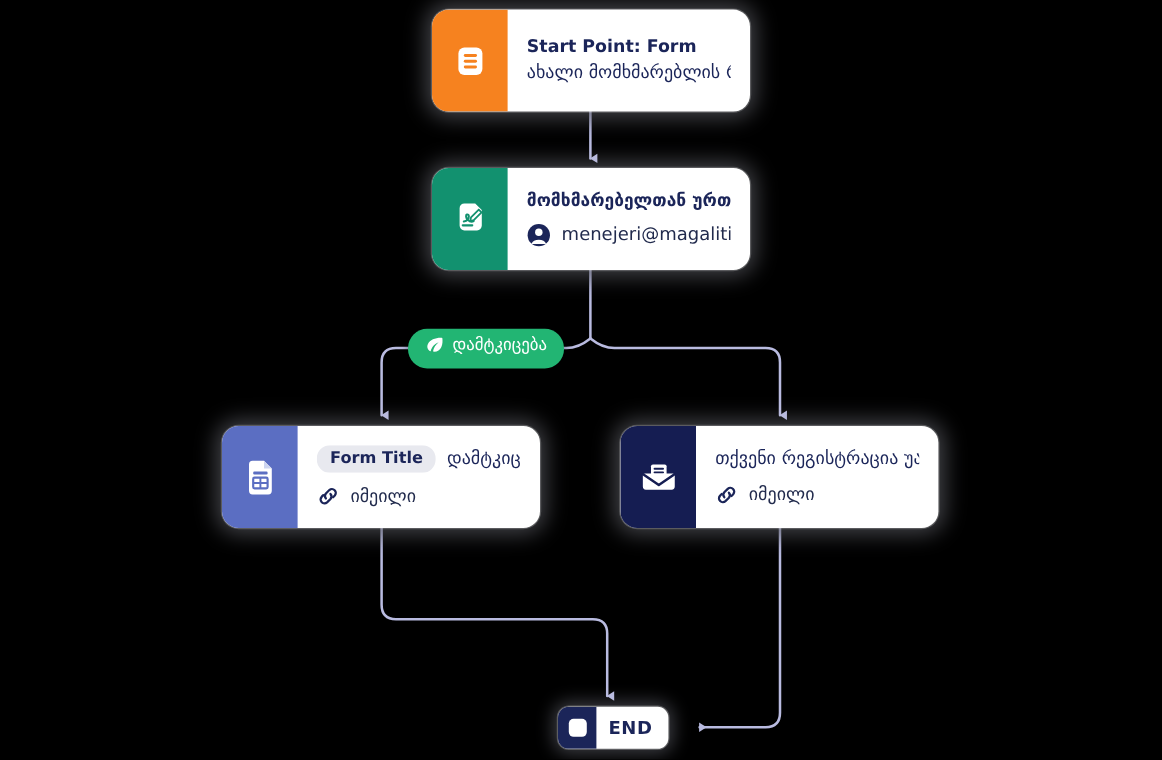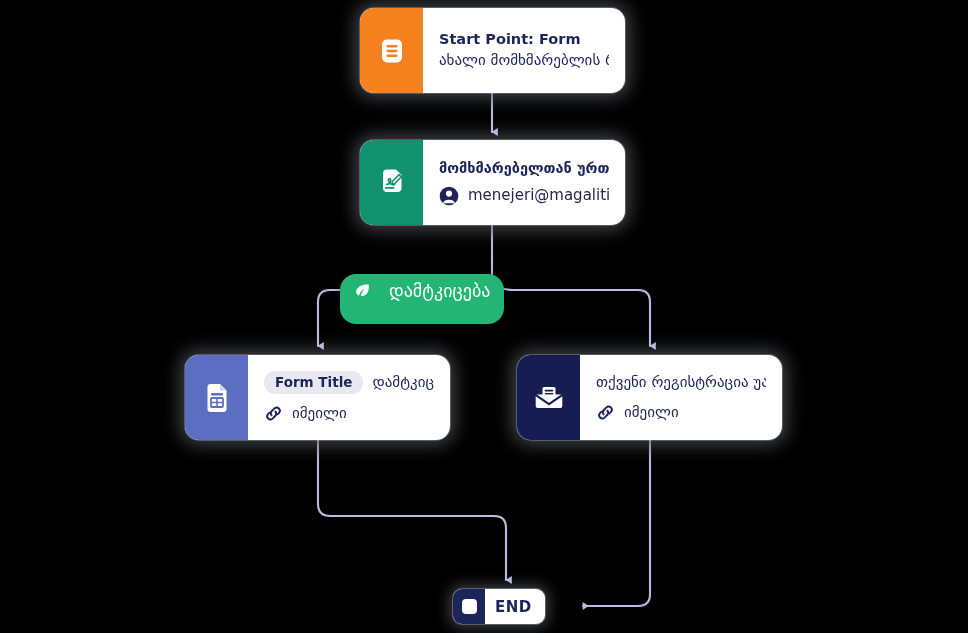--- a/index.html
+++ b/index.html
@@ -117,35 +117,35 @@
   #node-start      { left: 360px; top: 8px;   width: 265px; height: 85px;  }
   #node-approval   { left: 360px; top: 140px; width: 265px; height: 85px;  }
   #node-approved   { left: 185px; top: 355px; width: 265px; height: 85px; justify-content: center;  }
   #node-rejected   { left: 517px; top: 355px; width: 265px; height: 85px;  }
 
   
   .badge {
     position: absolute;
     display: flex;
     align-items: center;
-    gap: 19px;
+    gap: 7px;
     border-radius: 16px;
-    padding: 6px 14px 23px;
-    font-size: 18px;
+    padding: 6px 14px 11px;
+    font-size: 14px;
     color: #ffffff;
     box-shadow: 0 2px 7px rgba(0,0,0,0.45);
     white-space: nowrap;
   }
   #badge-approve { left: 340px; top: 274px; background: #22b573; }
   #badge-reject  { left: 527px; top: 274px; background: #e8364a; }
 
   
   #node-end {
     position: absolute;
-    left: 453px;
+    left: 465px;
     top: 589px;
     height: 35px;
     display: flex;
     align-items: stretch;
     background: #ffffff;
     border-radius: 9px;
     box-shadow: 0 0 0 1px rgba(255,255,255,0.25),
                 0 0 14px 4px rgba(215,218,240,0.28),
                 0 4px 10px rgba(0,0,0,0.5);
     overflow: hidden;

